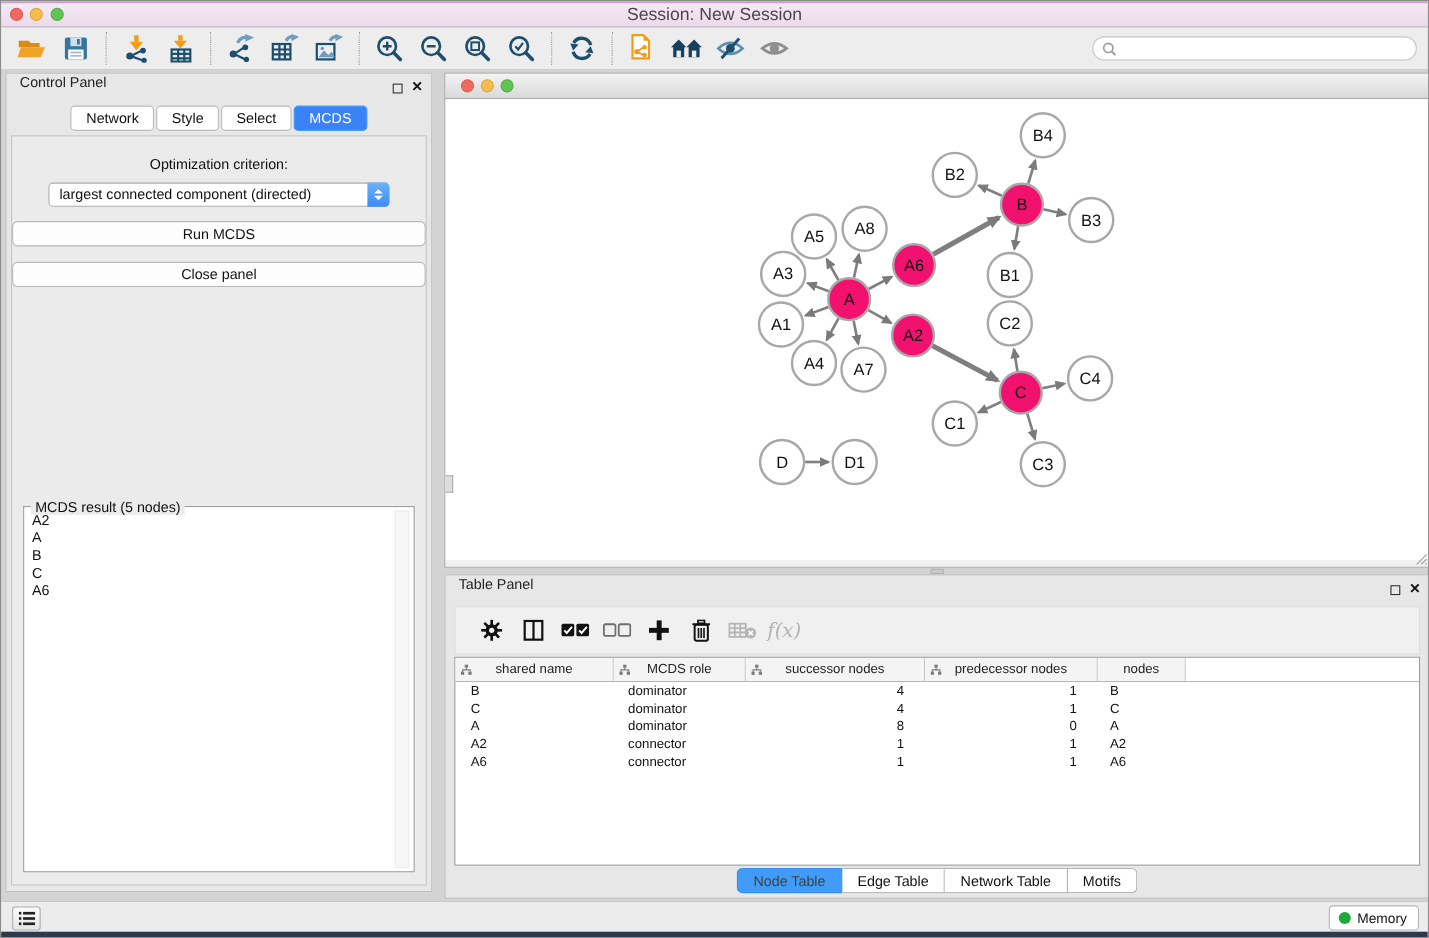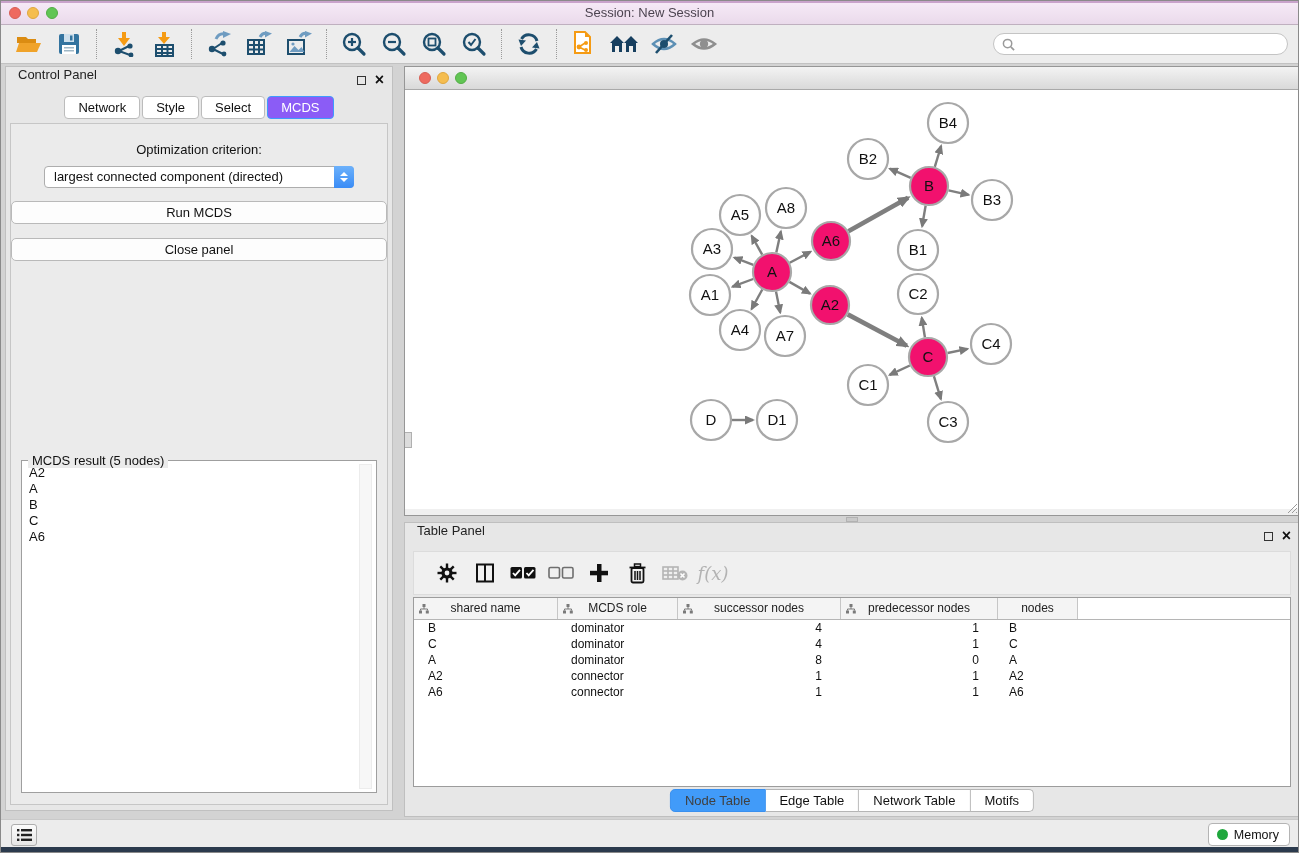--- a/index.html
+++ b/index.html
@@ -9,21 +9,21 @@
        border:1px solid #8a8a8a;}
 
   
   .titlebar{position:absolute;left:0;top:0;width:100%;height:24px;
     background:linear-gradient(#f7ebf7,#eadaeb);border-bottom:1px solid #bfb0bf;}
   .titlebar::before{content:"";position:absolute;left:0;top:0;width:100%;height:2px;background:#c9a3cb;}
   .tl{position:absolute;top:6px;width:12px;height:12px;border-radius:50%;}
   .tl.red{left:8px;background:#ee6a5f;border:1px solid #d75f55;}
   .tl.yellow{left:26px;background:#f5bd4f;border:1px solid #dfa73f;}
   .tl.green{left:45px;background:#61c554;border:1px solid #53ad46;}
-  .win-title{position:absolute;left:0;right:0;top:4px;text-align:center;font-size:13px;color:#4c4450;}
+  .win-title{position:absolute;left:0;right:0;top:4px;text-align:center;font-size:16px;color:#4c4450;}
 
   
   .toolbar{position:absolute;left:0;top:24px;width:100%;height:39px;background:#ededed;
     border-bottom:1px solid #c2c2c2;display:flex;align-items:center;padding-left:8px;}
   .tb-btn{width:40px;height:34px;display:flex;align-items:center;justify-content:center;flex:0 0 auto;}
   .tb-sep{height:30px;border-left:1px dotted #9a9a9a;margin:0 7px;flex:0 0 auto;}
   .searchbox{margin-left:auto;margin-right:10px;width:295px;height:22px;background:#fff;
     border:1px solid #c4c4c4;border-radius:12px;display:flex;align-items:center;padding:0 8px;}
   .searchbox input{border:none;outline:none;flex:1;font-size:12px;background:transparent;margin-left:5px;
     font-family:"Liberation Sans",sans-serif;}
@@ -34,21 +34,21 @@
   .ph-icons{margin-left:auto;display:flex;align-items:center;margin-right:8px;gap:9px;}
   .float-ic{width:9px;height:9px;border:1.5px solid #333;display:inline-block;}
   .close-ic{font-size:16px;font-weight:900;color:#111;line-height:10px;cursor:default;}
 
   
   .control-panel{position:absolute;left:4px;top:65px;width:388px;height:745px;
     background:#e7e7e7;border:1px solid #c0c0c0;}
   .cp-tabs{height:28px;display:flex;justify-content:center;align-items:center;}
   .cp-tab{background:#fff;border:1px solid #bcbcbc;border-radius:4px;margin:0 1px;
     padding:3px 13px;font-size:13px;color:#111;}
-  .cp-tab.active{background:#8b5cf6;border-color:#3f9bfd;color:#fff;}
+  .cp-tab.active{background:#3b82f6;border-color:#3f9bfd;color:#fff;}
   .cp-content{position:absolute;left:4px;right:4px;top:56px;bottom:5px;background:#ebebeb;
     border:1px solid #c6c6c6;}
   .crit-label{text-align:center;margin-top:18px;font-size:13px;color:#111;}
   .select{position:relative;width:310px;height:22px;margin:9px auto 0;background:#fff;
     border:1px solid #adadad;border-radius:4px;font-size:13px;line-height:20px;padding-left:9px;color:#111;}
   .select .stepper{position:absolute;right:-1px;top:-1px;width:20px;height:22px;border-radius:0 4px 4px 0;
     background:linear-gradient(#6cb1fb,#3a8cf6);display:flex;flex-direction:column;align-items:center;justify-content:center;gap:2px;}
   .chev{width:0;height:0;border-left:4px solid transparent;border-right:4px solid transparent;}
   .chev.up{border-bottom:4px solid #fff;}
   .chev.down{border-top:4px solid #fff;}

